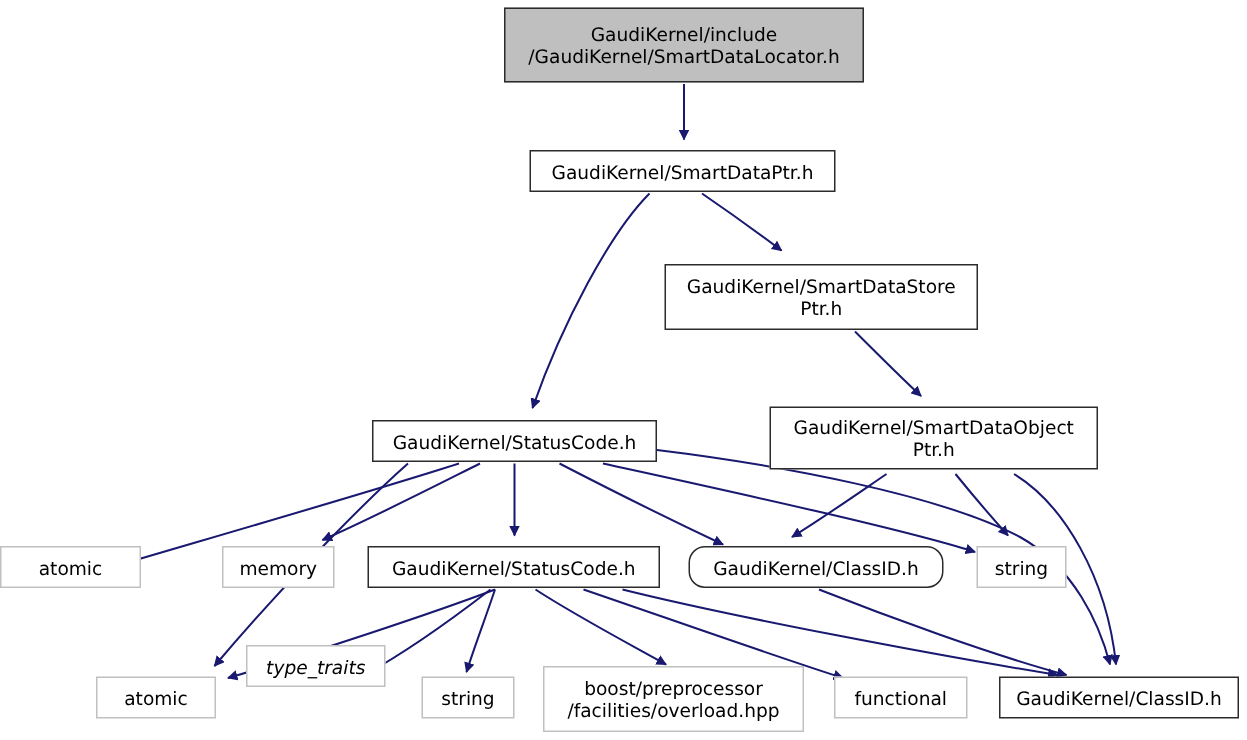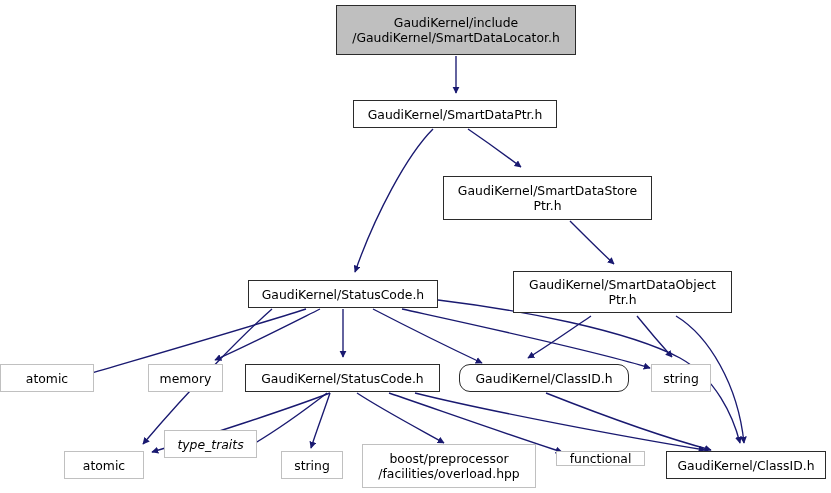--- a/index.html
+++ b/index.html
@@ -96,16 +96,16 @@
       <div class="node" style="left: 0; top: 364px; width: 94px; height: 28px;">atomic</div>
       <div class="node" style="left: 148px; top: 364px; width: 75px; height: 28px;">memory</div>
       <div class="node strong" style="left: 245px; top: 364px; width: 195px; height: 28px;">GaudiKernel/StatusCode.h</div>
       <div class="node strong" style="left: 459px; top: 364px; width: 170px; height: 28px; border-radius: 11px;">GaudiKernel/ClassID.h</div>
       <div class="node" style="left: 651px; top: 364px; width: 60px; height: 28px;">string</div>
       <div class="node" style="left: 64px; top: 451px; width: 80px; height: 28px;">atomic</div>
       <div class="node" style="left: 164px; top: 430px; width: 93px; height: 28px; font-style: italic;">type_traits</div>
       <div class="node" style="left: 281px; top: 451px; width: 62px; height: 28px;">string</div>
       <div class="node" style="left: 362px; top: 444px; width: 174px; height: 44px;">boost/preprocessor
 /facilities/overload.hpp</div>
-      <div class="node" style="left: 556px; top: 451px; width: 89px; height: 15px;">functional</div>
+      <div class="node" style="left: 556px; top: 451px; width: 89px; height: 28px;">functional</div>
       <div class="node strong" style="left: 666px; top: 451px; width: 160px; height: 28px;">GaudiKernel/ClassID.h</div>
     </div>
 </div>
 
 </body></html>

